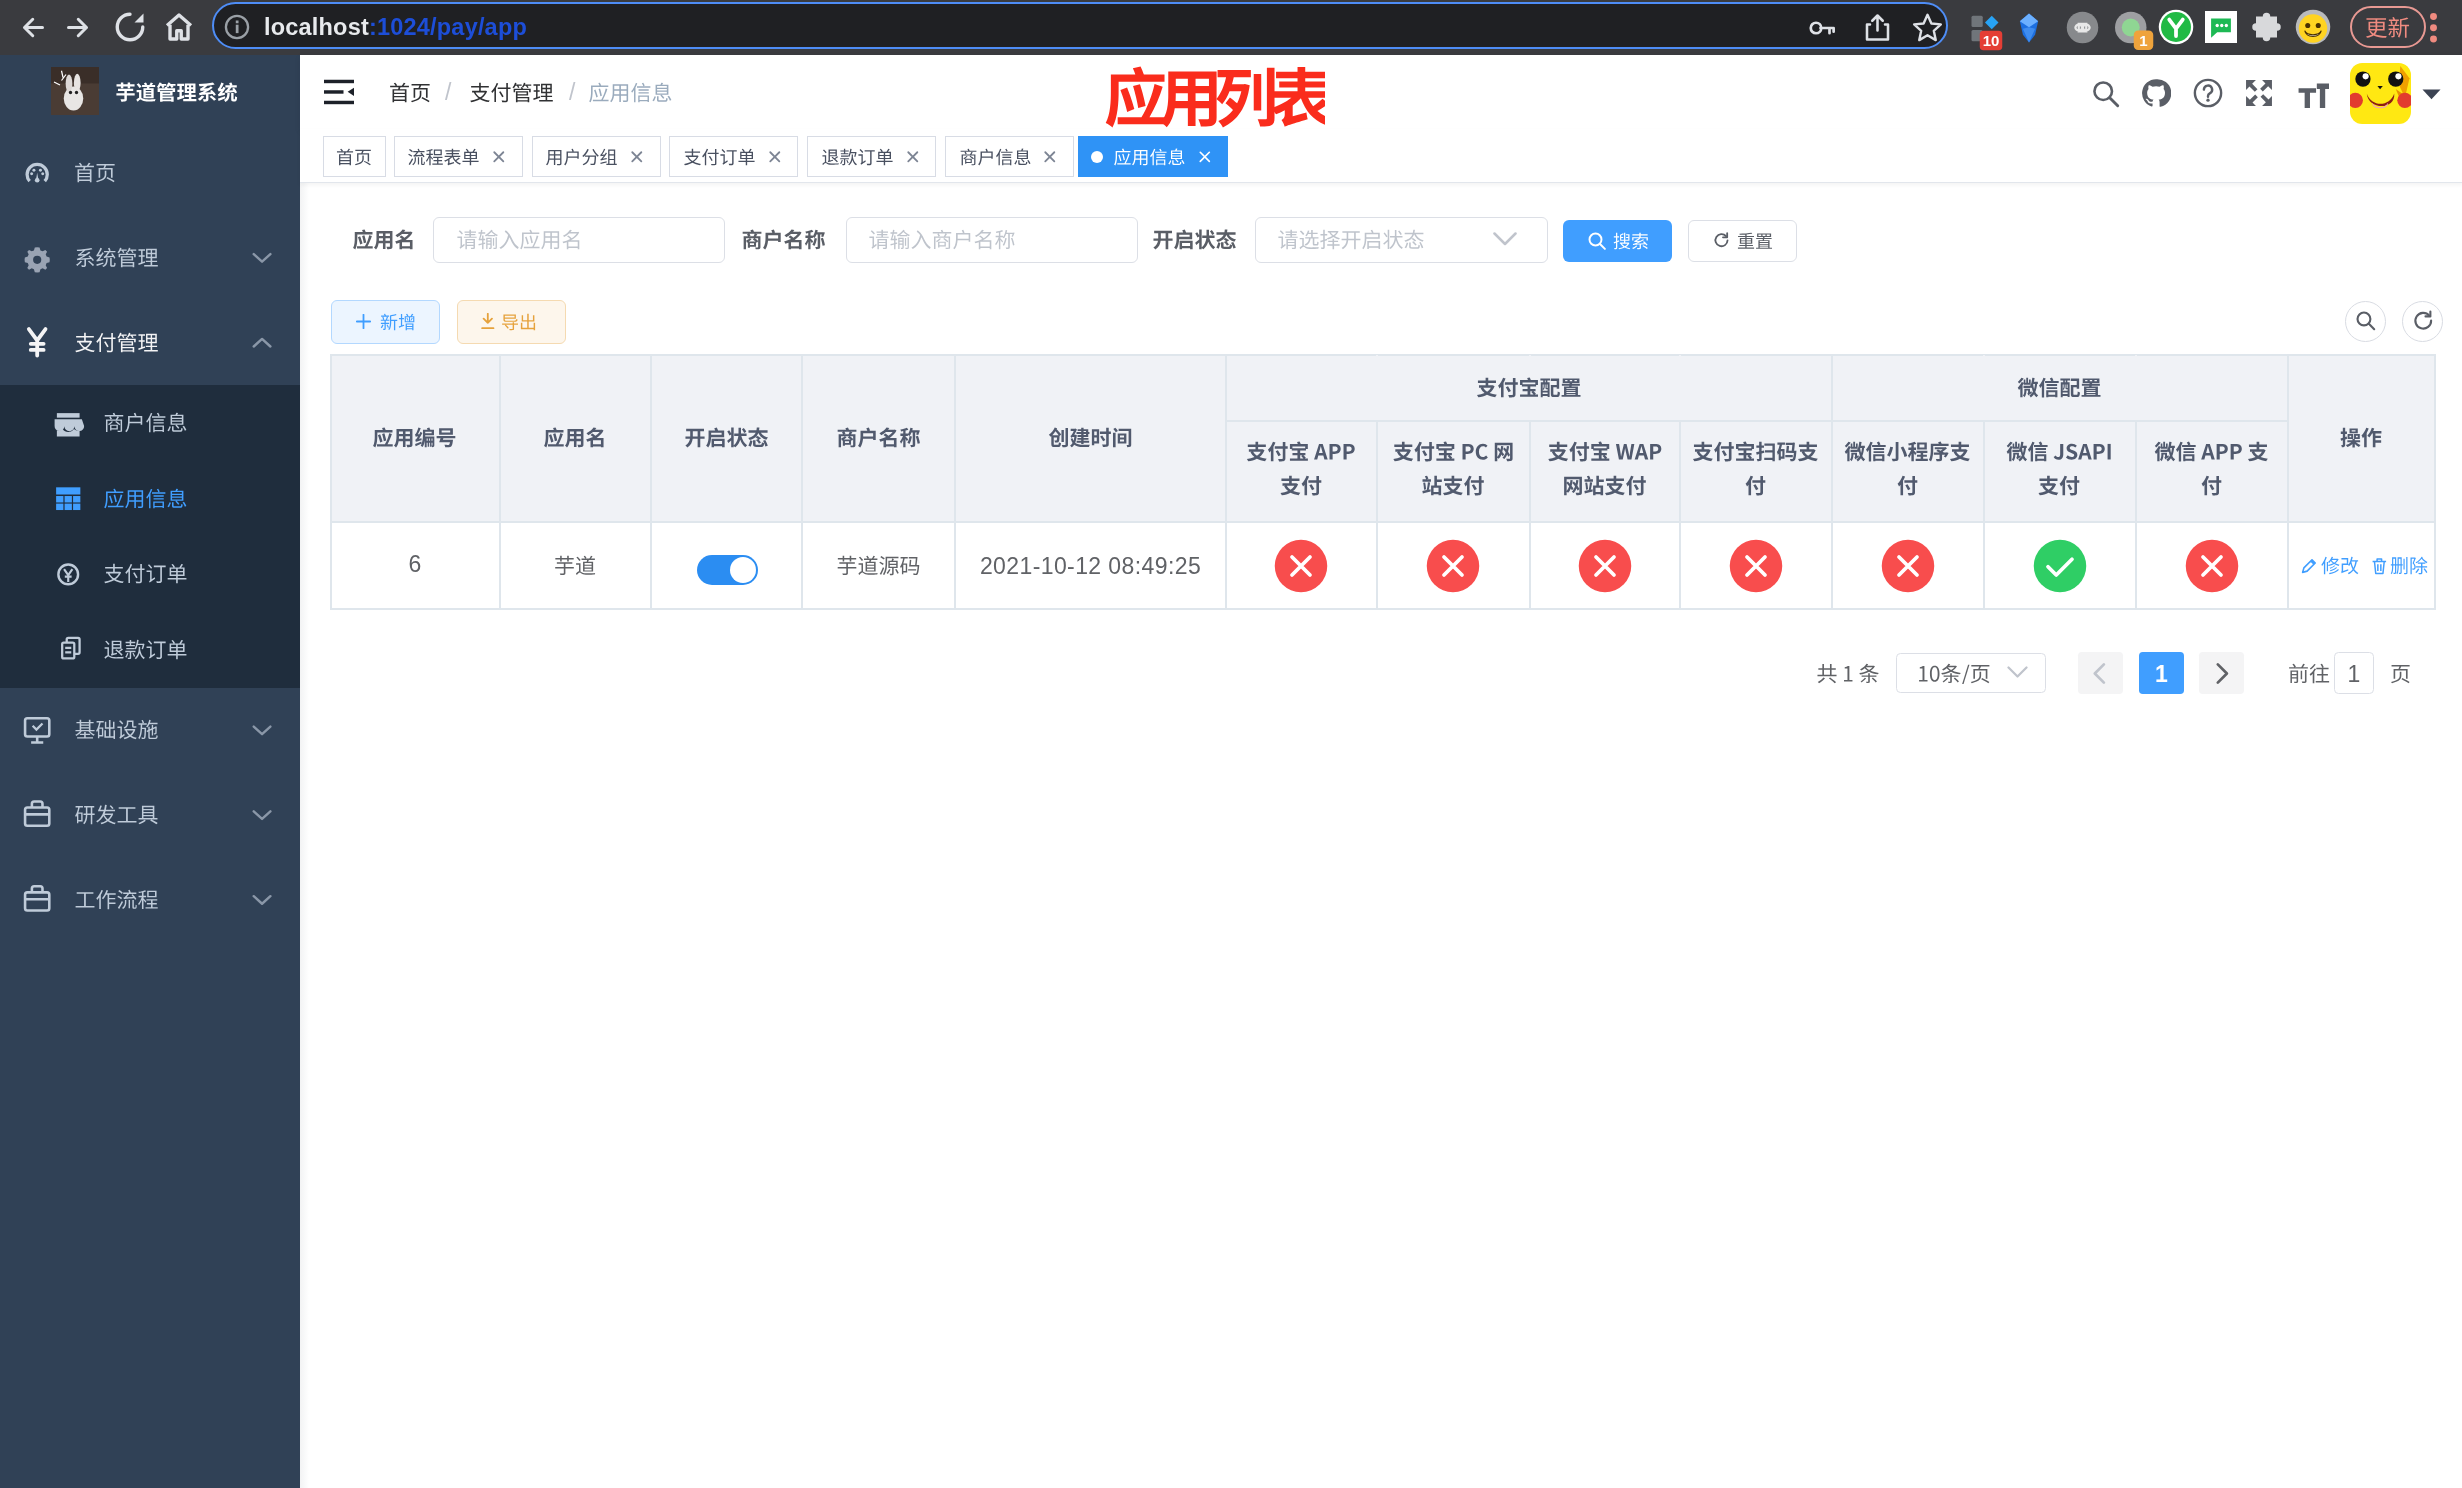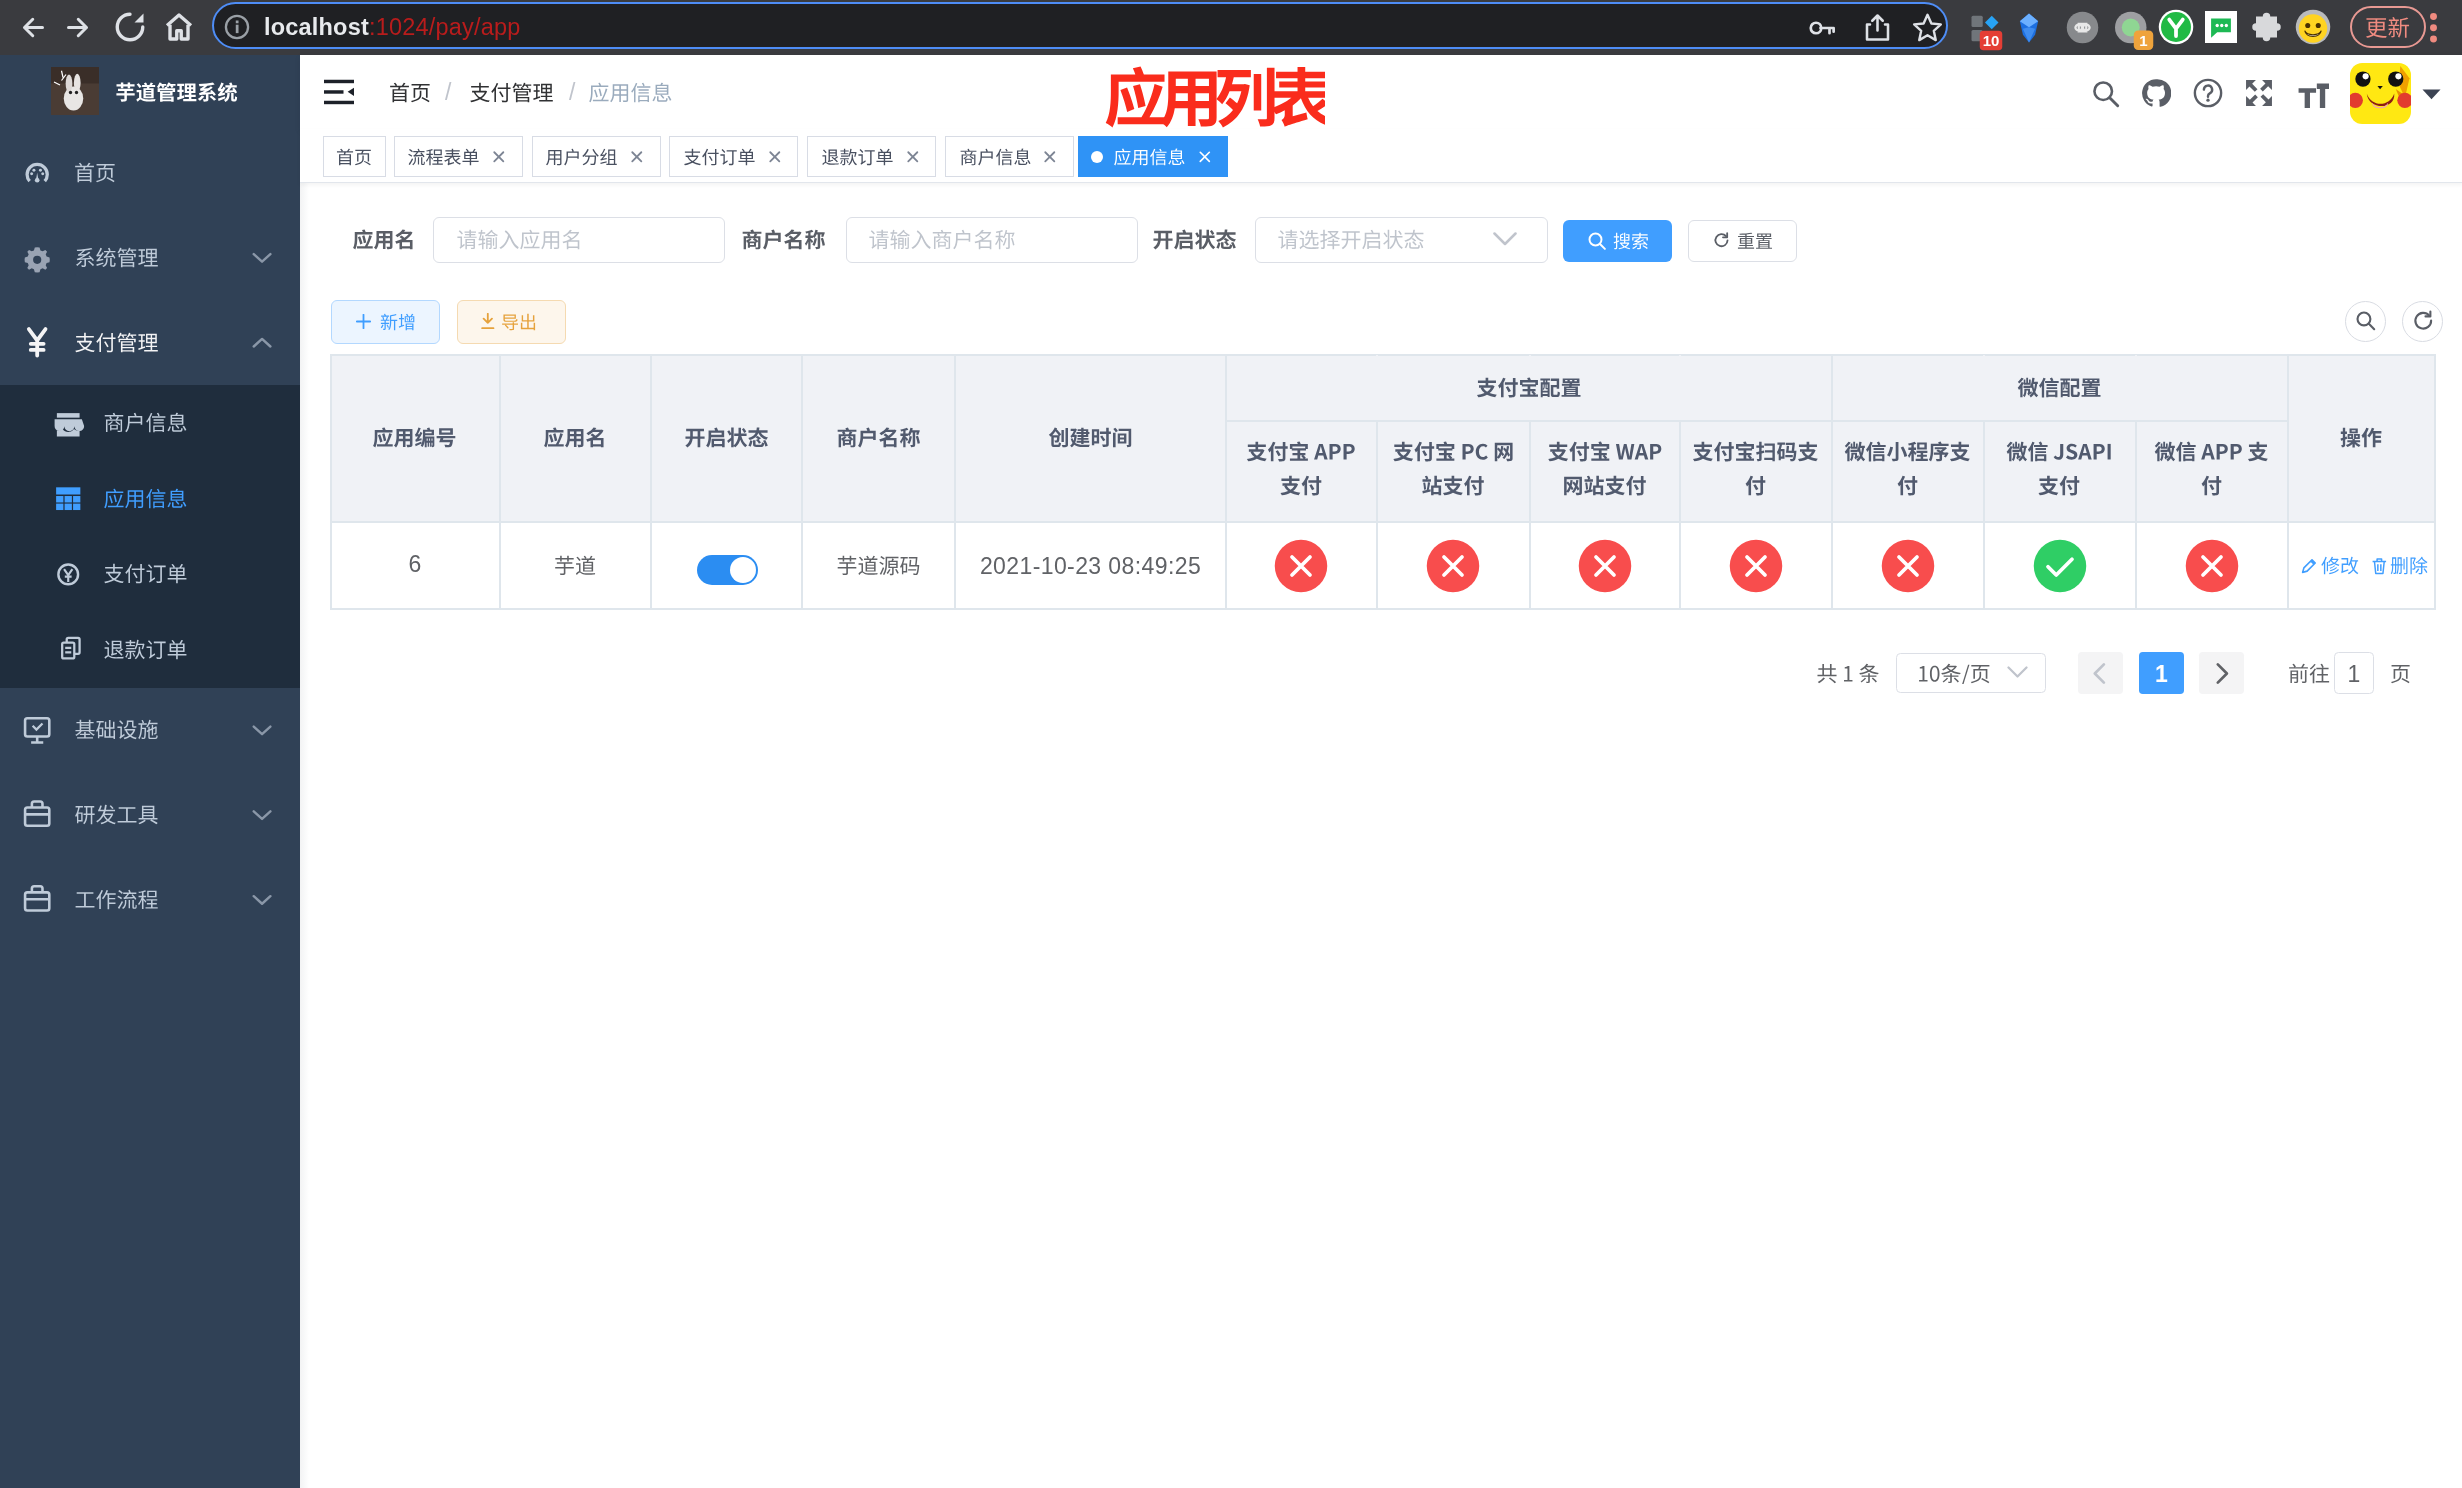--- a/index.html
+++ b/index.html
@@ -137,21 +137,21 @@
 <svg style="position:absolute;left:161px;top:9px;" width="36" height="36" viewBox="0 0 48 48">
     <path d="M8 22L24 8l16 14" stroke="#dee1e6" stroke-width="4.5" fill="none" stroke-linejoin="round"></path>
     <path d="M12 21v19h9v-11h6v11h9V21" stroke="#dee1e6" stroke-width="4.5" fill="none" stroke-linejoin="round"></path>
   </svg>
 <div class="abs" style="left:212px;top:2.3px;width:1736px;height:47px;border-radius:23.5px;background:#1f2023;border:2.3px solid #4e8df6"></div>
 <svg style="position:absolute;left:224px;top:14.4px;" width="26" height="26" viewBox="0 0 34 34">
     <circle cx="17" cy="17" r="14.5" stroke="#9aa0a6" stroke-width="3" fill="none"></circle>
     <rect x="15.4" y="14" width="3.6" height="11" fill="#9aa0a6"></rect>
     <rect x="15.4" y="8.5" width="3.6" height="3.6" fill="#9aa0a6"></rect>
   </svg>
-<div class="abs" style="left:264px;top:14.4px;font-size:23.5px;letter-spacing:0.2px;color:#e8eaed;font-weight:600;">localhost<span style="color:#b91c1c;font-weight:400">:1024/pay/app</span></div>
+<div class="abs" style="left:264px;top:14.4px;font-size:23.5px;letter-spacing:0.2px;color:#e8eaed;font-weight:600;">localhost<span style="color:#1d4ed8;font-weight:700">:1024/pay/app</span></div>
 <svg style="position:absolute;left:1807px;top:13px;" width="30" height="30" viewBox="0 0 40 40">
     <circle cx="12" cy="20" r="7" stroke="#dee1e6" stroke-width="3.6" fill="none"></circle>
     <path d="M18 20h16M30 20v7M35.5 20v5" stroke="#dee1e6" stroke-width="3.6" fill="none" stroke-linecap="round"></path>
   </svg>
 <svg style="position:absolute;left:1861px;top:10.6px;" width="33" height="33" viewBox="0 0 44 44">
     <path d="M22 26V6M22 6l-7 7M22 6l7 7" stroke="#dee1e6" stroke-width="3.4" fill="none" stroke-linecap="round" stroke-linejoin="round"></path>
     <path d="M12 18H8v20h28V18h-4" stroke="#dee1e6" stroke-width="3.4" fill="none" stroke-linecap="round" stroke-linejoin="round"></path>
   </svg>
 <svg style="position:absolute;left:1911px;top:10.6px;" width="33" height="33" viewBox="0 0 44 44">
     <path d="M22 5l5.2 11.6 12.6 1.3-9.4 8.5 2.6 12.4L22 32.4 11 38.8l2.6-12.4-9.4-8.5 12.6-1.3z" stroke="#dee1e6" stroke-width="3.2" fill="none" stroke-linejoin="round"></path>
@@ -742,21 +742,21 @@
     <use href="#g101" x="1000"></use>
   </svg>
 <div class="abs" style="left:697px;top:555px;width:61px;height:30px;border-radius:15px;background:#2b8df2"></div>
 <div class="abs" style="left:730px;top:557px;width:26px;height:26px;border-radius:50%;background:#fff"></div>
 <svg style="position:absolute;left:836px;top:555px;height:21px;width:85px;fill:#606266;" viewBox="0 -880 4000 1000" aria-hidden="true">
     <use href="#g100" x="0"></use>
     <use href="#g101" x="1000"></use>
     <use href="#g102" x="2000"></use>
     <use href="#g103" x="3000"></use>
   </svg>
-<div class="abs" style="left:955px;top:553px;width:271px;text-align:center;font-size:23px;color:#606266;letter-spacing:0.4px">2021-10-23 08:49:25</div>
+<div class="abs" style="left:955px;top:553px;width:271px;text-align:center;font-size:23px;color:#606266;letter-spacing:0.4px">2021-10-12 08:49:25</div>
 <svg style="position:absolute;left:1274px;top:539px;" width="54" height="54" viewBox="0 0 72 72">
     <circle cx="36" cy="36" r="35" fill="#f84d4d"></circle>
     <path d="M24 24l24 24M48 24L24 48" stroke="#fff" stroke-width="5" stroke-linecap="round"></path>
   </svg>
 <svg style="position:absolute;left:1426px;top:539px;" width="54" height="54" viewBox="0 0 72 72">
     <circle cx="36" cy="36" r="35" fill="#f84d4d"></circle>
     <path d="M24 24l24 24M48 24L24 48" stroke="#fff" stroke-width="5" stroke-linecap="round"></path>
   </svg>
 <svg style="position:absolute;left:1578px;top:539px;" width="54" height="54" viewBox="0 0 72 72">
     <circle cx="36" cy="36" r="35" fill="#f84d4d"></circle>

